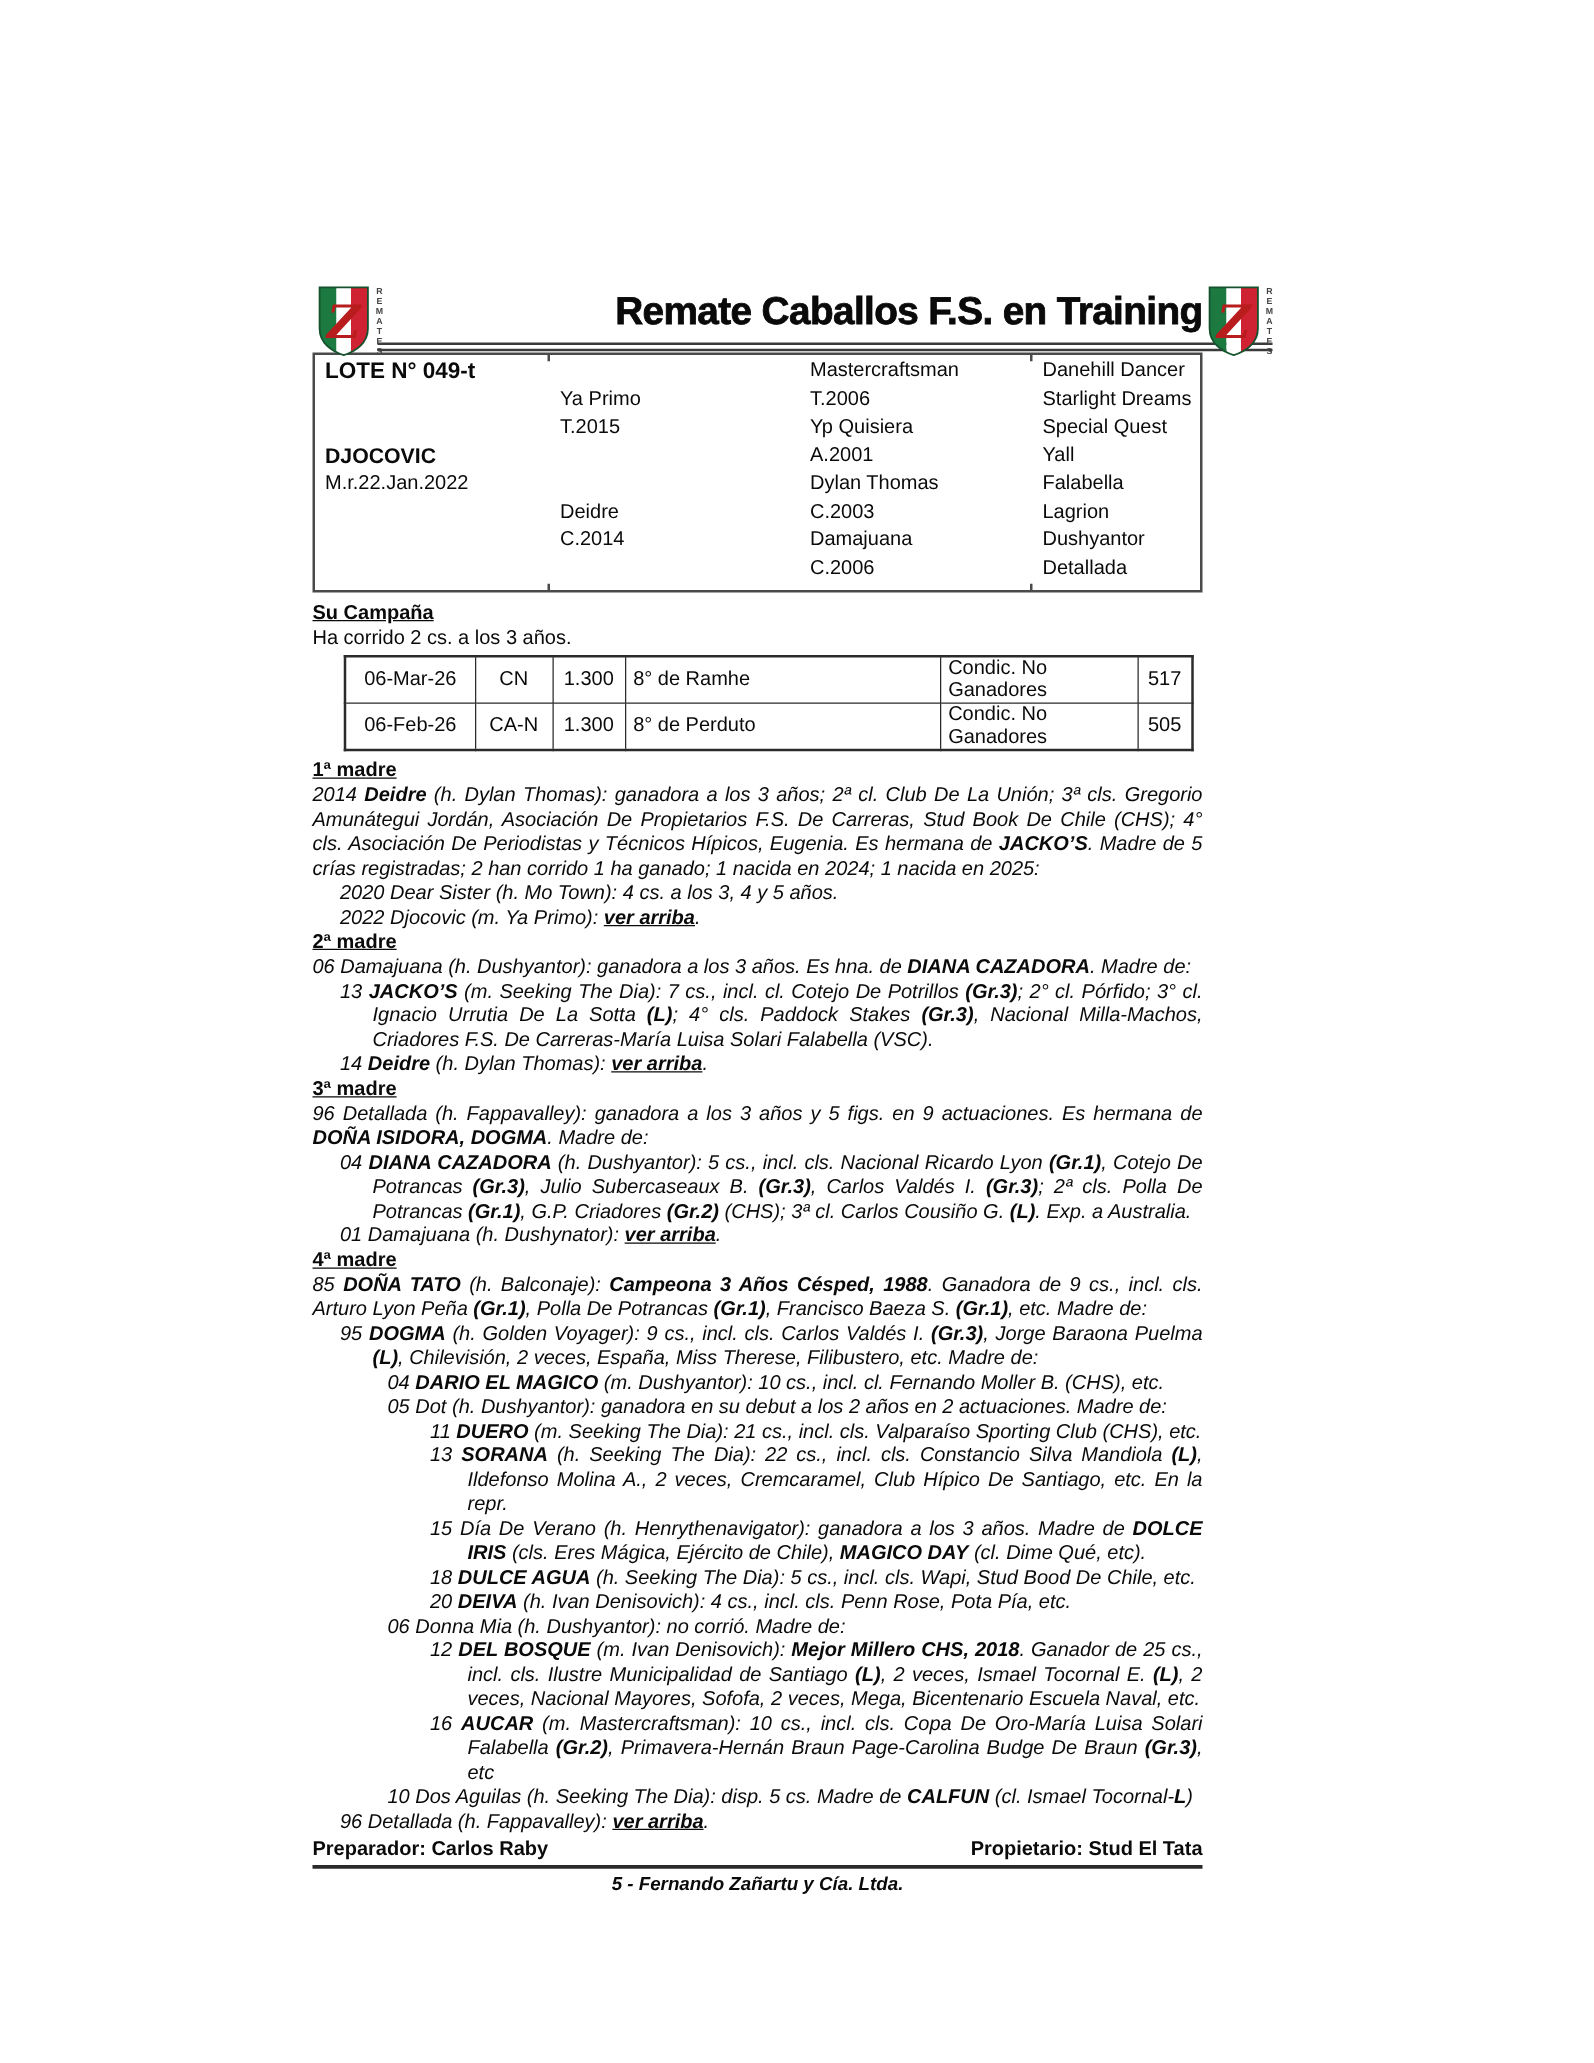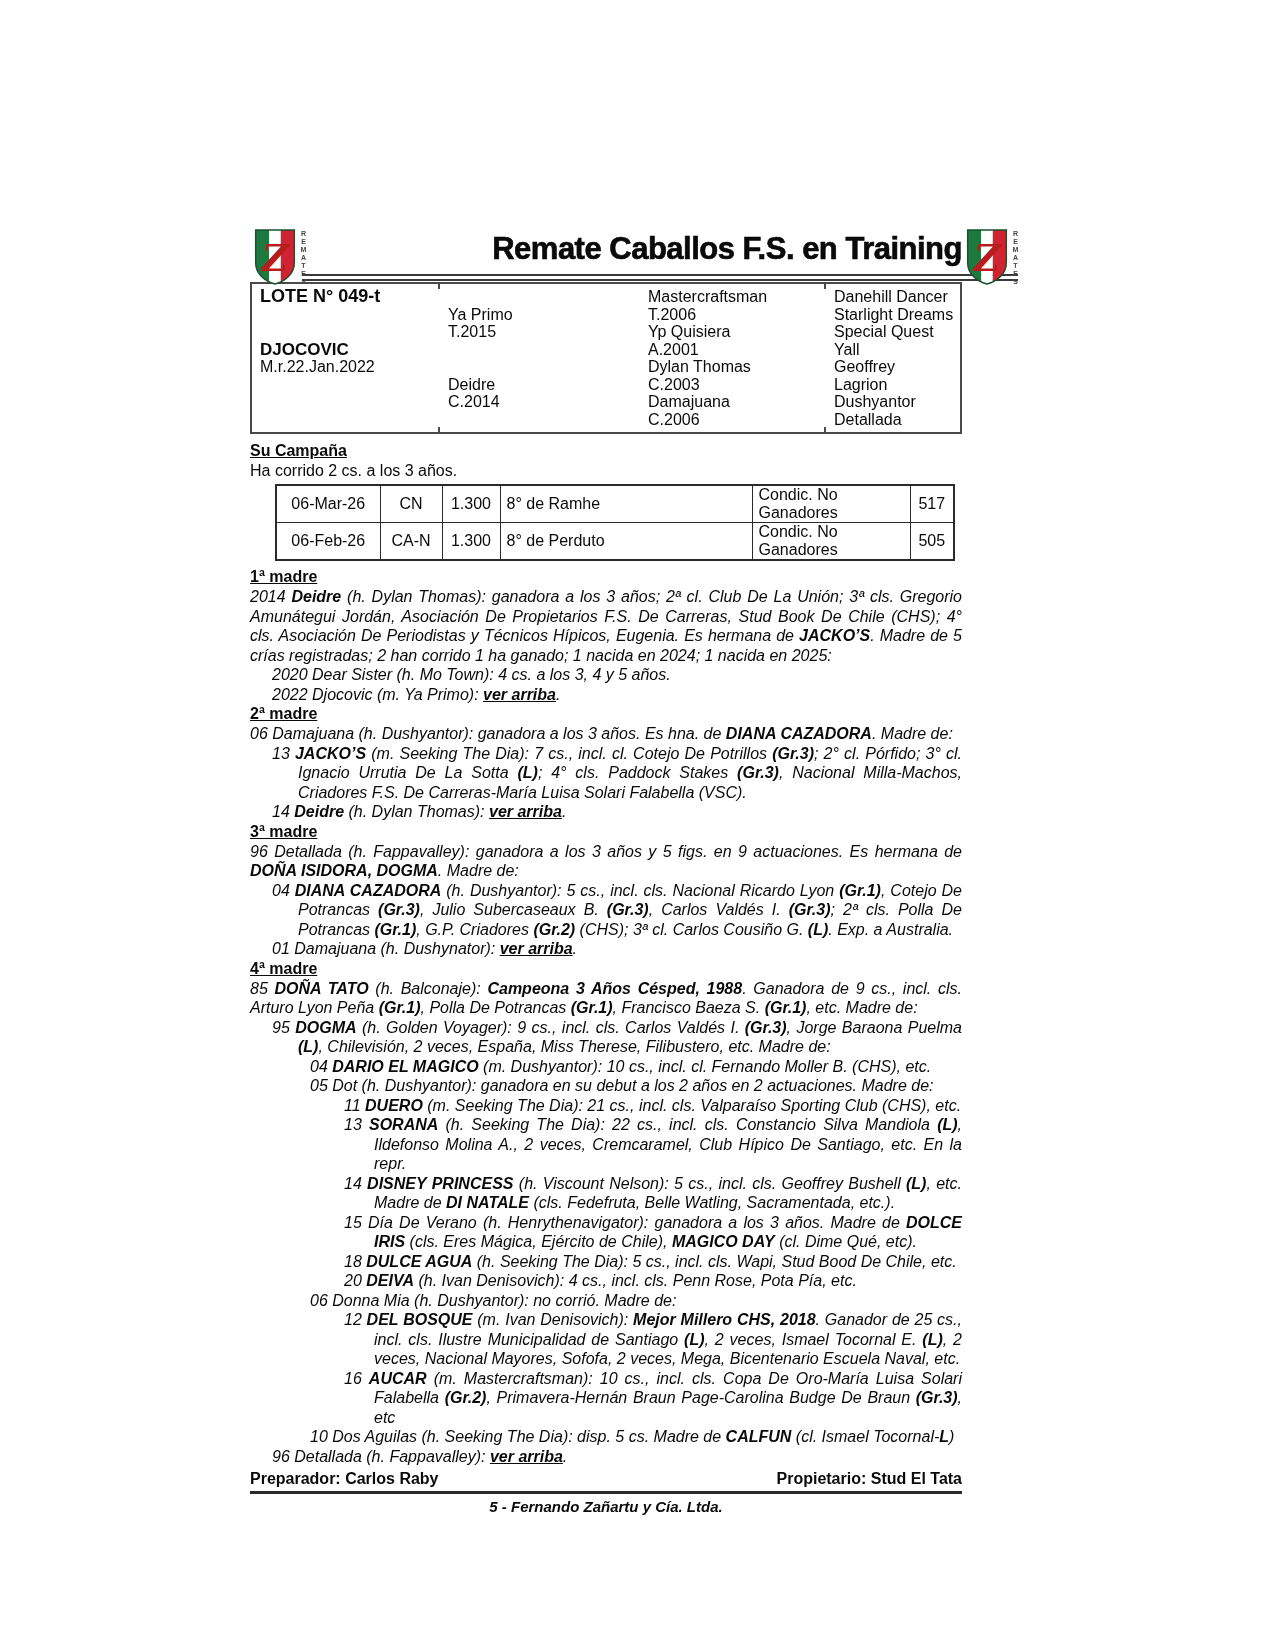--- a/index.html
+++ b/index.html
@@ -28,21 +28,21 @@
     -webkit-text-stroke:0.6px #000;
   }
   .dbl-rule {
     position:absolute; left:52px; right:-56px; bottom:1px; height:7px;
     border-top:2px solid #3a3a3a; border-bottom:2px solid #3a3a3a;
   }
   .logo svg { position:relative; z-index:2; background:transparent; }
 
   
   .pedbox {
-    position:relative; margin-top:0; height:152px;
+    position:relative; margin-top:0; height:192px;
     border:2px solid #4a4a4a;
     display:grid;
     grid-template-columns:188px 200px 186px 1fr;
     grid-template-rows:repeat(8,1fr);
     padding:4px 2px 4px 8px;
     font-size:16px;
   }
   .pedbox > div { line-height:17.5px; white-space:nowrap; }
   .lot { font-size:18px; font-weight:bold; }
   .pname { font-size:17px; font-weight:bold; }
@@ -148,21 +148,21 @@
       <div style="grid-area: 3 / 3;">Yp Quisiera</div>
       <div style="grid-area: 4 / 3;">A.2001</div>
       <div style="grid-area: 5 / 3;">Dylan Thomas</div>
       <div style="grid-area: 6 / 3;">C.2003</div>
       <div style="grid-area: 7 / 3;">Damajuana</div>
       <div style="grid-area: 8 / 3;">C.2006</div>
       <div style="grid-area: 1 / 4;">Danehill Dancer</div>
       <div style="grid-area: 2 / 4;">Starlight Dreams</div>
       <div style="grid-area: 3 / 4;">Special Quest</div>
       <div style="grid-area: 4 / 4;">Yall</div>
-      <div style="grid-area: 5 / 4;">Geoffrey</div>
+      <div style="grid-area: 5 / 4;">Falabella</div>
       <div style="grid-area: 6 / 4;">Lagrion</div>
       <div style="grid-area: 7 / 4;">Dushyantor</div>
       <div style="grid-area: 8 / 4;">Detallada</div>
     </div>
 
   <div class="campaign">
     <div class="sec-head">Su Campaña</div>
     <div class="plain">Ha corrido 2 cs. a los 3 años.</div>
     <table class="races">
       <colgroup>
@@ -207,21 +207,20 @@
       <div class="para lv0"><span>96 Detallada (h. Fappavalley): ganadora a los 3 años y 5 figs. en 9 actuaciones. Es hermana de </span><span class="bb">DOÑA ISIDORA, DOGMA</span><span>. Madre de:</span></div>
       <div class="para lv1"><span>04 </span><span class="bb">DIANA CAZADORA</span><span> (h. Dushyantor): 5 cs., incl. cls. Nacional Ricardo Lyon </span><span class="bb">(Gr.1)</span><span>, Cotejo De Potrancas </span><span class="bb">(Gr.3)</span><span>, Julio Subercaseaux B. </span><span class="bb">(Gr.3)</span><span>, Carlos Valdés I. </span><span class="bb">(Gr.3)</span><span>; 2ª cls. Polla De Potrancas </span><span class="bb">(Gr.1)</span><span>, G.P. Criadores </span><span class="bb">(Gr.2)</span><span> (CHS); 3ª cl. Carlos Cousiño G. </span><span class="bb">(L)</span><span>. Exp. a Australia.</span></div>
       <div class="para lv1"><span>01 Damajuana (h. Dushynator): </span><span class="bb uu">ver arriba</span><span>.</span></div>
       <div class="sec-head">4ª madre</div>
       <div class="para lv0"><span>85 </span><span class="bb">DOÑA TATO</span><span> (h. Balconaje): </span><span class="bb">Campeona 3 Años Césped, 1988</span><span>. Ganadora de 9 cs., incl. cls. Arturo Lyon Peña </span><span class="bb">(Gr.1)</span><span>, Polla De Potrancas </span><span class="bb">(Gr.1)</span><span>, Francisco Baeza S. </span><span class="bb">(Gr.1)</span><span>, etc. Madre de:</span></div>
       <div class="para lv1"><span>95 </span><span class="bb">DOGMA</span><span> (h. Golden Voyager): 9 cs., incl. cls. Carlos Valdés I. </span><span class="bb">(Gr.3)</span><span>, Jorge Baraona Puelma </span><span class="bb">(L)</span><span>, Chilevisión, 2 veces, España, Miss Therese, Filibustero, etc. Madre de:</span></div>
       <div class="para lv2"><span>04 </span><span class="bb">DARIO EL MAGICO</span><span> (m. Dushyantor): 10 cs., incl. cl. Fernando Moller B. (CHS), etc.</span></div>
       <div class="para lv2"><span>05 Dot (h. Dushyantor): ganadora en su debut a los 2 años en 2 actuaciones. Madre de:</span></div>
       <div class="para lv3"><span>11 </span><span class="bb">DUERO</span><span> (m. Seeking The Dia): 21 cs., incl. cls. Valparaíso Sporting Club (CHS), etc.</span></div>
       <div class="para lv3"><span>13 </span><span class="bb">SORANA</span><span> (h. Seeking The Dia): 22 cs., incl. cls. Constancio Silva Mandiola </span><span class="bb">(L)</span><span>, Ildefonso Molina A., 2 veces, Cremcaramel, Club Hípico De Santiago, etc. En la repr.</span></div>
-      <div class="para lv3"><span>14 </span><span class="bb">DISNEY PRINCESS</span><span> (h. Viscount Nelson): 5 cs., incl. cls. Geoffrey Bushell </span><span class="bb">(L)</span><span>, etc. Madre de </span><span class="bb">DI NATALE</span><span> (cls. Fedefruta, Belle Watling, Sacramentada, etc.).</span></div>
       <div class="para lv3"><span>15 Día De Verano (h. Henrythenavigator): ganadora a los 3 años. Madre de </span><span class="bb">DOLCE IRIS</span><span> (cls. Eres Mágica, Ejército de Chile), </span><span class="bb">MAGICO DAY</span><span> (cl. Dime Qué, etc).</span></div>
       <div class="para lv3"><span>18 </span><span class="bb">DULCE AGUA</span><span> (h. Seeking The Dia): 5 cs., incl. cls. Wapi, Stud Bood De Chile, etc.</span></div>
       <div class="para lv3"><span>20 </span><span class="bb">DEIVA</span><span> (h. Ivan Denisovich): 4 cs., incl. cls. Penn Rose, Pota Pía, etc.</span></div>
       <div class="para lv2"><span>06 Donna Mia (h. Dushyantor): no corrió. Madre de:</span></div>
       <div class="para lv3"><span>12 </span><span class="bb">DEL BOSQUE</span><span> (m. Ivan Denisovich): </span><span class="bb">Mejor Millero CHS, 2018</span><span>. Ganador de 25 cs., incl. cls. Ilustre Municipalidad de Santiago </span><span class="bb">(L)</span><span>, 2 veces, Ismael Tocornal E. </span><span class="bb">(L)</span><span>, 2 veces, Nacional Mayores, Sofofa, 2 veces, Mega, Bicentenario Escuela Naval, etc.</span></div>
       <div class="para lv3"><span>16 </span><span class="bb">AUCAR</span><span> (m. Mastercraftsman): 10 cs., incl. cls. Copa De Oro-María Luisa Solari Falabella </span><span class="bb">(Gr.2)</span><span>, Primavera-Hernán Braun Page-Carolina Budge De Braun </span><span class="bb">(Gr.3)</span><span>, etc</span></div>
       <div class="para lv2"><span>10 Dos Aguilas (h. Seeking The Dia): disp. 5 cs. Madre de </span><span class="bb">CALFUN</span><span> (cl. Ismael Tocornal-</span><span class="bb">L</span><span>)</span></div>
       <div class="para lv1"><span>96 Detallada (h. Fappavalley): </span><span class="bb uu">ver arriba</span><span>.</span></div>
     </div>
 

